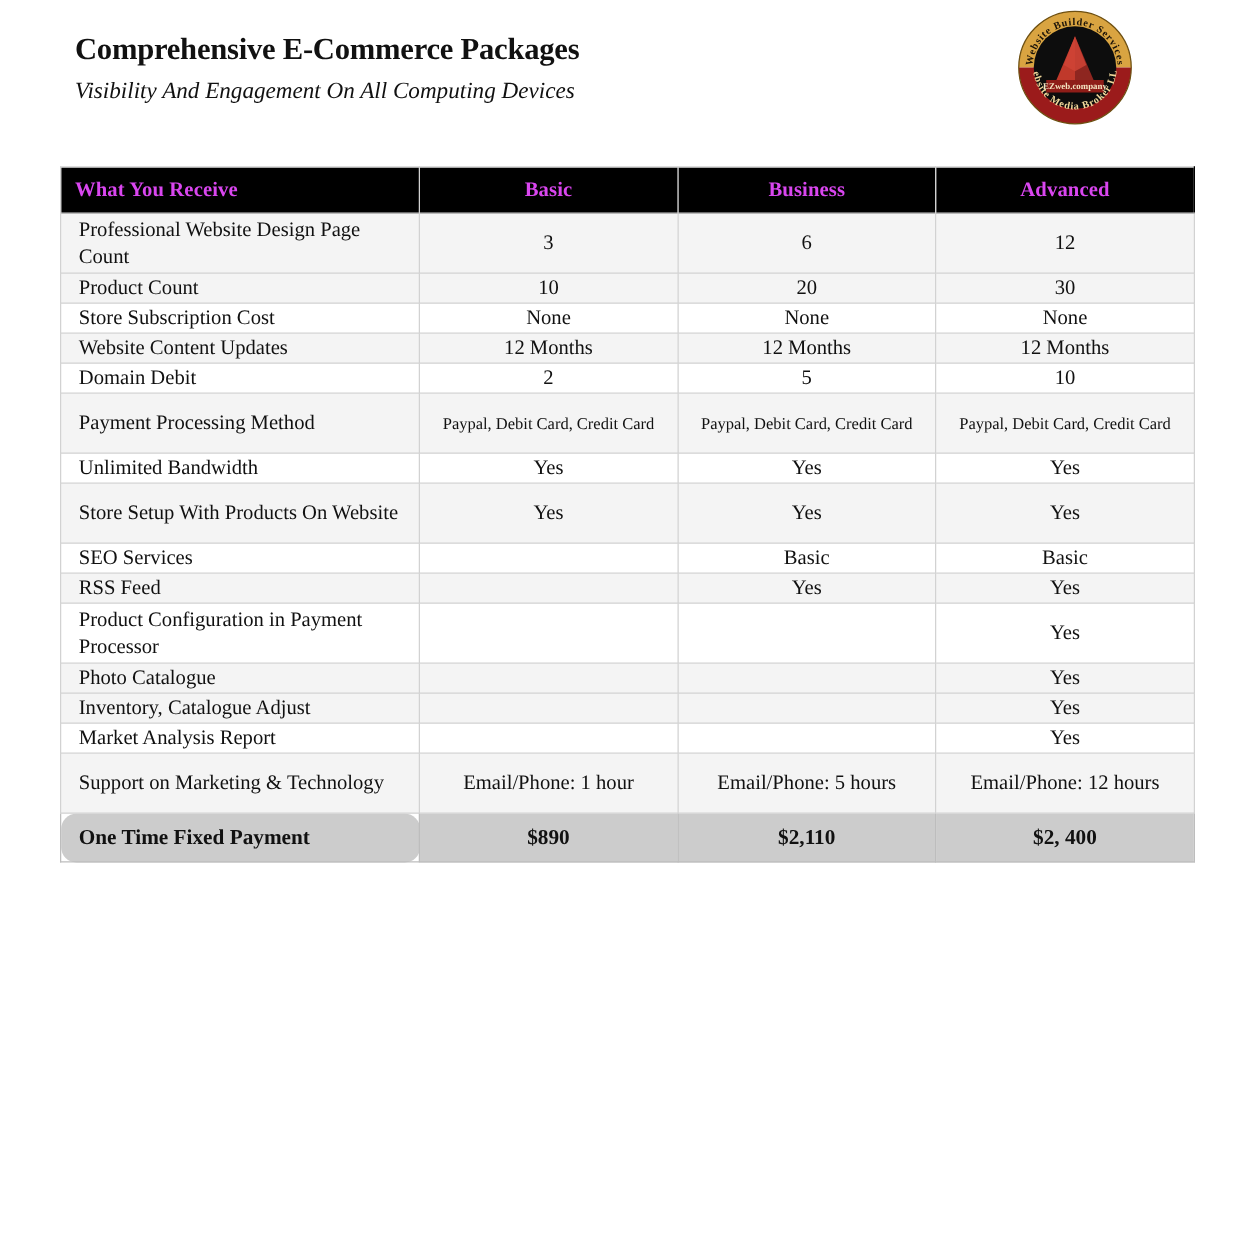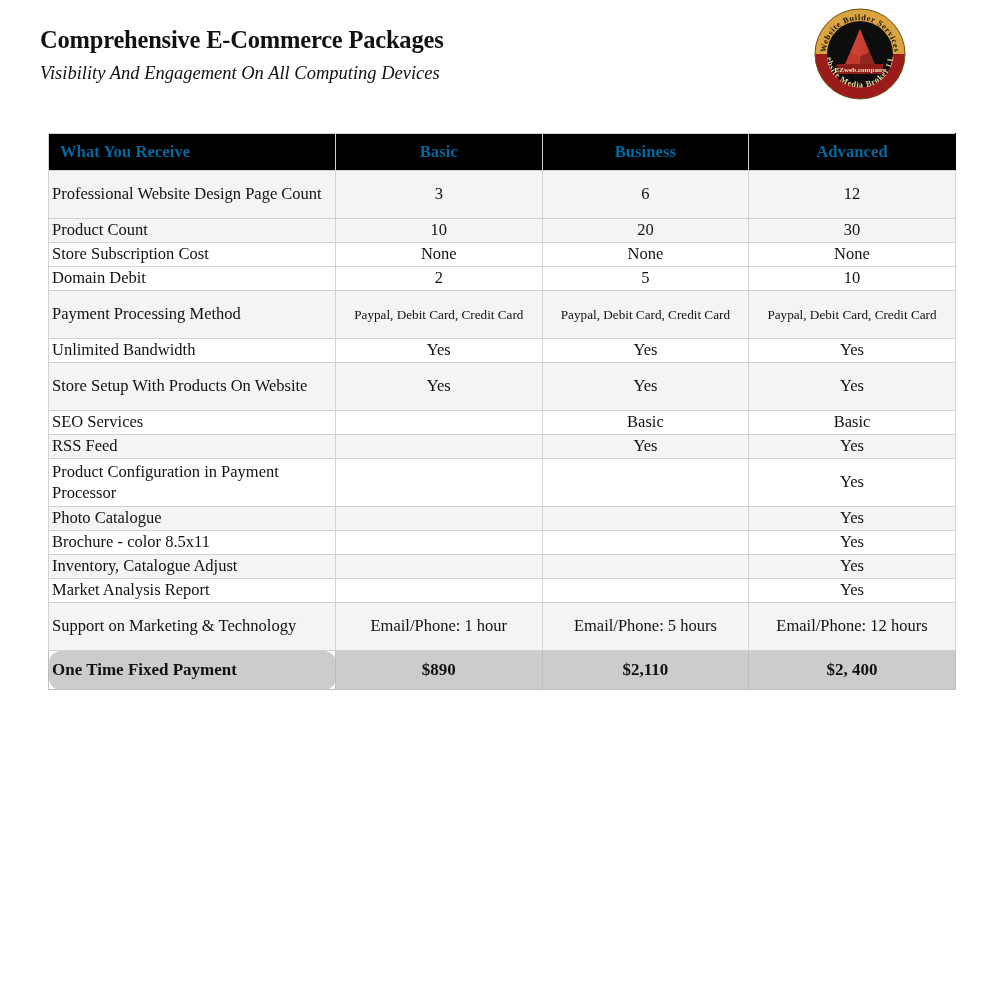--- a/index.html
+++ b/index.html
@@ -17,21 +17,21 @@
     overflow: hidden;
   }
 
   
   .header {
     position: relative;
     height: 118px;
   }
   .title-block {
     position: absolute;
-    left: 40px;
+    left: 60px;
     top: 27px;
   }
   .doc-title {
     font-size: 24.5px;
     font-weight: bold;
     letter-spacing: -0.2px;
     line-height: 1.1;
     margin: 0;
     color: #111;
   }
@@ -67,41 +67,41 @@
 
   .pricing-table th,
   .pricing-table td {
     border: 1px solid #d2d2d2;
     padding: 0 10px;
     vertical-align: middle;
   }
 
   thead th {
     background: #000000;
-    color: #0369a1;
+    color: #d946ef;
     border: 1px solid #000000;
     border-right: 1px solid #555555;
     height: 37px;
     font-size: 16.5px;
     font-weight: bold;
     font-family: "Liberation Serif", "DejaVu Serif", serif;
     letter-spacing: 0.1px;
   }
   thead th.h-feature { text-align: left; padding-left: 11px; }
   thead th.h-plan { text-align: center; }
   thead th:last-child { border-right: 1px solid #000000; }
 
   tbody tr.shade td { background: #f4f4f4; }
   tbody tr.plain td { background: #ffffff; }
 
   tbody td.feature {
     text-align: left;
     font-size: 16.5px;
     line-height: 1.22;
-    padding-left: 3px;
+    padding-left: 14px;
     padding-right: 6px;
     color: #111;
   }
   tbody td.value {
     text-align: center;
     font-size: 16.5px;
     line-height: 1.22;
     color: #111;
   }
   tbody td.value.small {
@@ -194,20 +194,26 @@
         <td class="value">10</td>
         <td class="value">20</td>
         <td class="value">30</td>
       </tr>
       <tr class="plain r2">
         <td class="feature">Store Subscription Cost</td>
         <td class="value">None</td>
         <td class="value">None</td>
         <td class="value">None</td>
       </tr>
+      <tr class="shade r2">
+        <td class="feature">Website Content Updates</td>
+        <td class="value">12 Months</td>
+        <td class="value">12 Months</td>
+        <td class="value">12 Months</td>
+      </tr>
       <tr class="plain r2">
         <td class="feature">Domain Debit</td>
         <td class="value">2</td>
         <td class="value">5</td>
         <td class="value">10</td>
       </tr>
       <tr class="shade r1">
         <td class="feature">Payment Processing Method</td>
         <td class="value small">Paypal, Debit Card, Credit Card</td>
         <td class="value small">Paypal, Debit Card, Credit Card</td>
@@ -238,26 +244,20 @@
         <td class="value">Yes</td>
       </tr>
       <tr class="plain r1">
         <td class="feature">Product Configuration in Payment Processor</td>
         <td class="value"></td>
         <td class="value"></td>
         <td class="value">Yes</td>
       </tr>
       <tr class="shade r2">
         <td class="feature">Photo Catalogue</td>
-        <td class="value"></td>
-        <td class="value"></td>
-        <td class="value">Yes</td>
-      </tr>
-      <tr class="plain r2">
-        <td class="feature">Brochure - color 8.5x11</td>
         <td class="value"></td>
         <td class="value"></td>
         <td class="value">Yes</td>
       </tr>
       <tr class="shade r2">
         <td class="feature">Inventory, Catalogue  Adjust</td>
         <td class="value"></td>
         <td class="value"></td>
         <td class="value">Yes</td>
       </tr>

